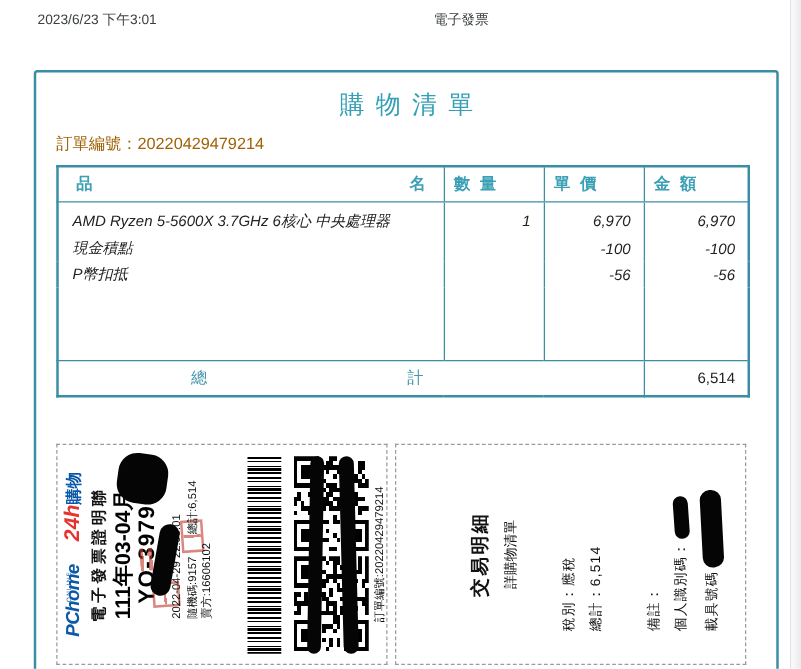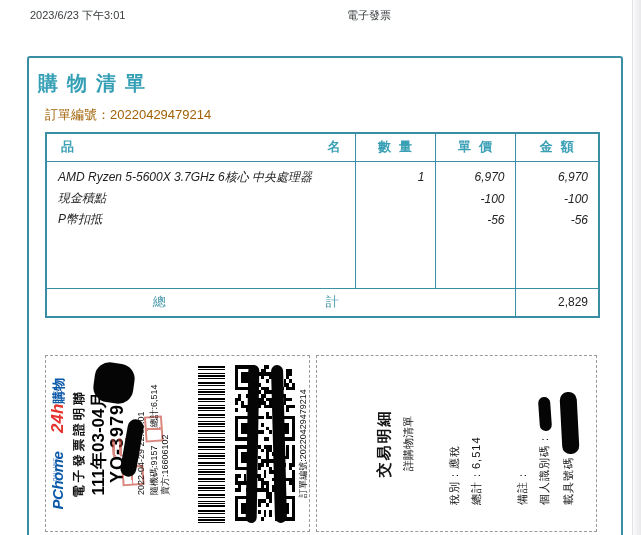--- a/index.html
+++ b/index.html
@@ -16,39 +16,39 @@
   .print-header { position:absolute; top:8px; left:0; width:641px; height:16px; font-size:11px; color:#3c4043; }
   .ph-date { position:absolute; left:30px; top:0; }
   .ph-title { position:absolute; left:347px; top:0; }
 
   
   .page-box {
     position:absolute; left:27px; top:56px; width:596px; height:500px;
     border:2px solid #3a8ea3; border-radius:3px; background:#fff;
   }
   .page-title {
-    position:absolute; top:12px; left:0; width:100%; text-align:left;
-    font-size:20px; font-weight:bold; color:#35a0b5; letter-spacing:9px; text-indent:9px;
+    position:absolute; top:12px; left:0; width:100%; text-align:center;
+    font-size:20px; font-weight:normal; color:#35a0b5; letter-spacing:9px; text-indent:9px;
   }
   .order-no { position:absolute; top:48px; left:16px; font-size:13px; color:#a16207; }
 
   
   table.items {
     position:absolute; top:74px; left:16px; width:553px;
     border-collapse:collapse; table-layout:fixed; font-size:12px; color:#222;
     border:2px solid #3a8ea3;
   }
   table.items th, table.items td { overflow:hidden; white-space:nowrap; }
   thead th {
     height:28px; border-bottom:1px solid #3a8ea3; color:#3aa0b5;
     font-size:13px; font-weight:bold; vertical-align:middle;
   }
   .vline { border-left:1px solid #3a8ea3; }
   .h-name { text-align:justify; text-align-last:justify; padding:0 14px; }
-  .h-center { text-align:center; letter-spacing:0.6em; padding-left:0.6em; }
+  .h-center { text-align:left; letter-spacing:0.6em; padding-left:0.6em; }
   td.c-name { text-align:left; padding-left:11px; }
   td.c-num  { text-align:right; padding-right:10px; }
   tr.item-row td { height:21px; vertical-align:middle;font-style:italic; }
   tr.item-row.first td { height:27px; padding-top:5px; }
   tr.spacer-row td { height:58px; }
   tr.total-row td { height:29px; border-top:1px solid #3a8ea3; vertical-align:middle; }
   .total-label-cell { color:#4899ab; font-size:13px; }
   .total-label-wrap { display:flex; justify-content:center; gap:160px; padding-right:70px; }
   td.total-value { font-size:12px; color:#222; }
 
@@ -181,21 +181,21 @@
         <td class="vline"></td>
         <td class="vline"></td>
       </tr>
       <tr class="total-row">
         <td colspan="3" class="total-label-cell">
           <div class="total-label-wrap">
             <span>總</span>
             <span>計</span>
           </div>
         </td>
-        <td class="vline c-num total-value">2,829</td>
+        <td class="vline c-num total-value">6,514</td>
       </tr>
     </tbody>
   </table>
 
   <div class="receipt receipt-left">
     <div class="rot rot-a">
       <div class="l-logo">
         <span class="logo-pchome">PChome</span><span class="logo-online">ONLINE</span><span class="logo-24h">24h</span><span class="logo-shop">購物</span>
       </div>
       <div class="l-title">電子發票證明聯</div>

